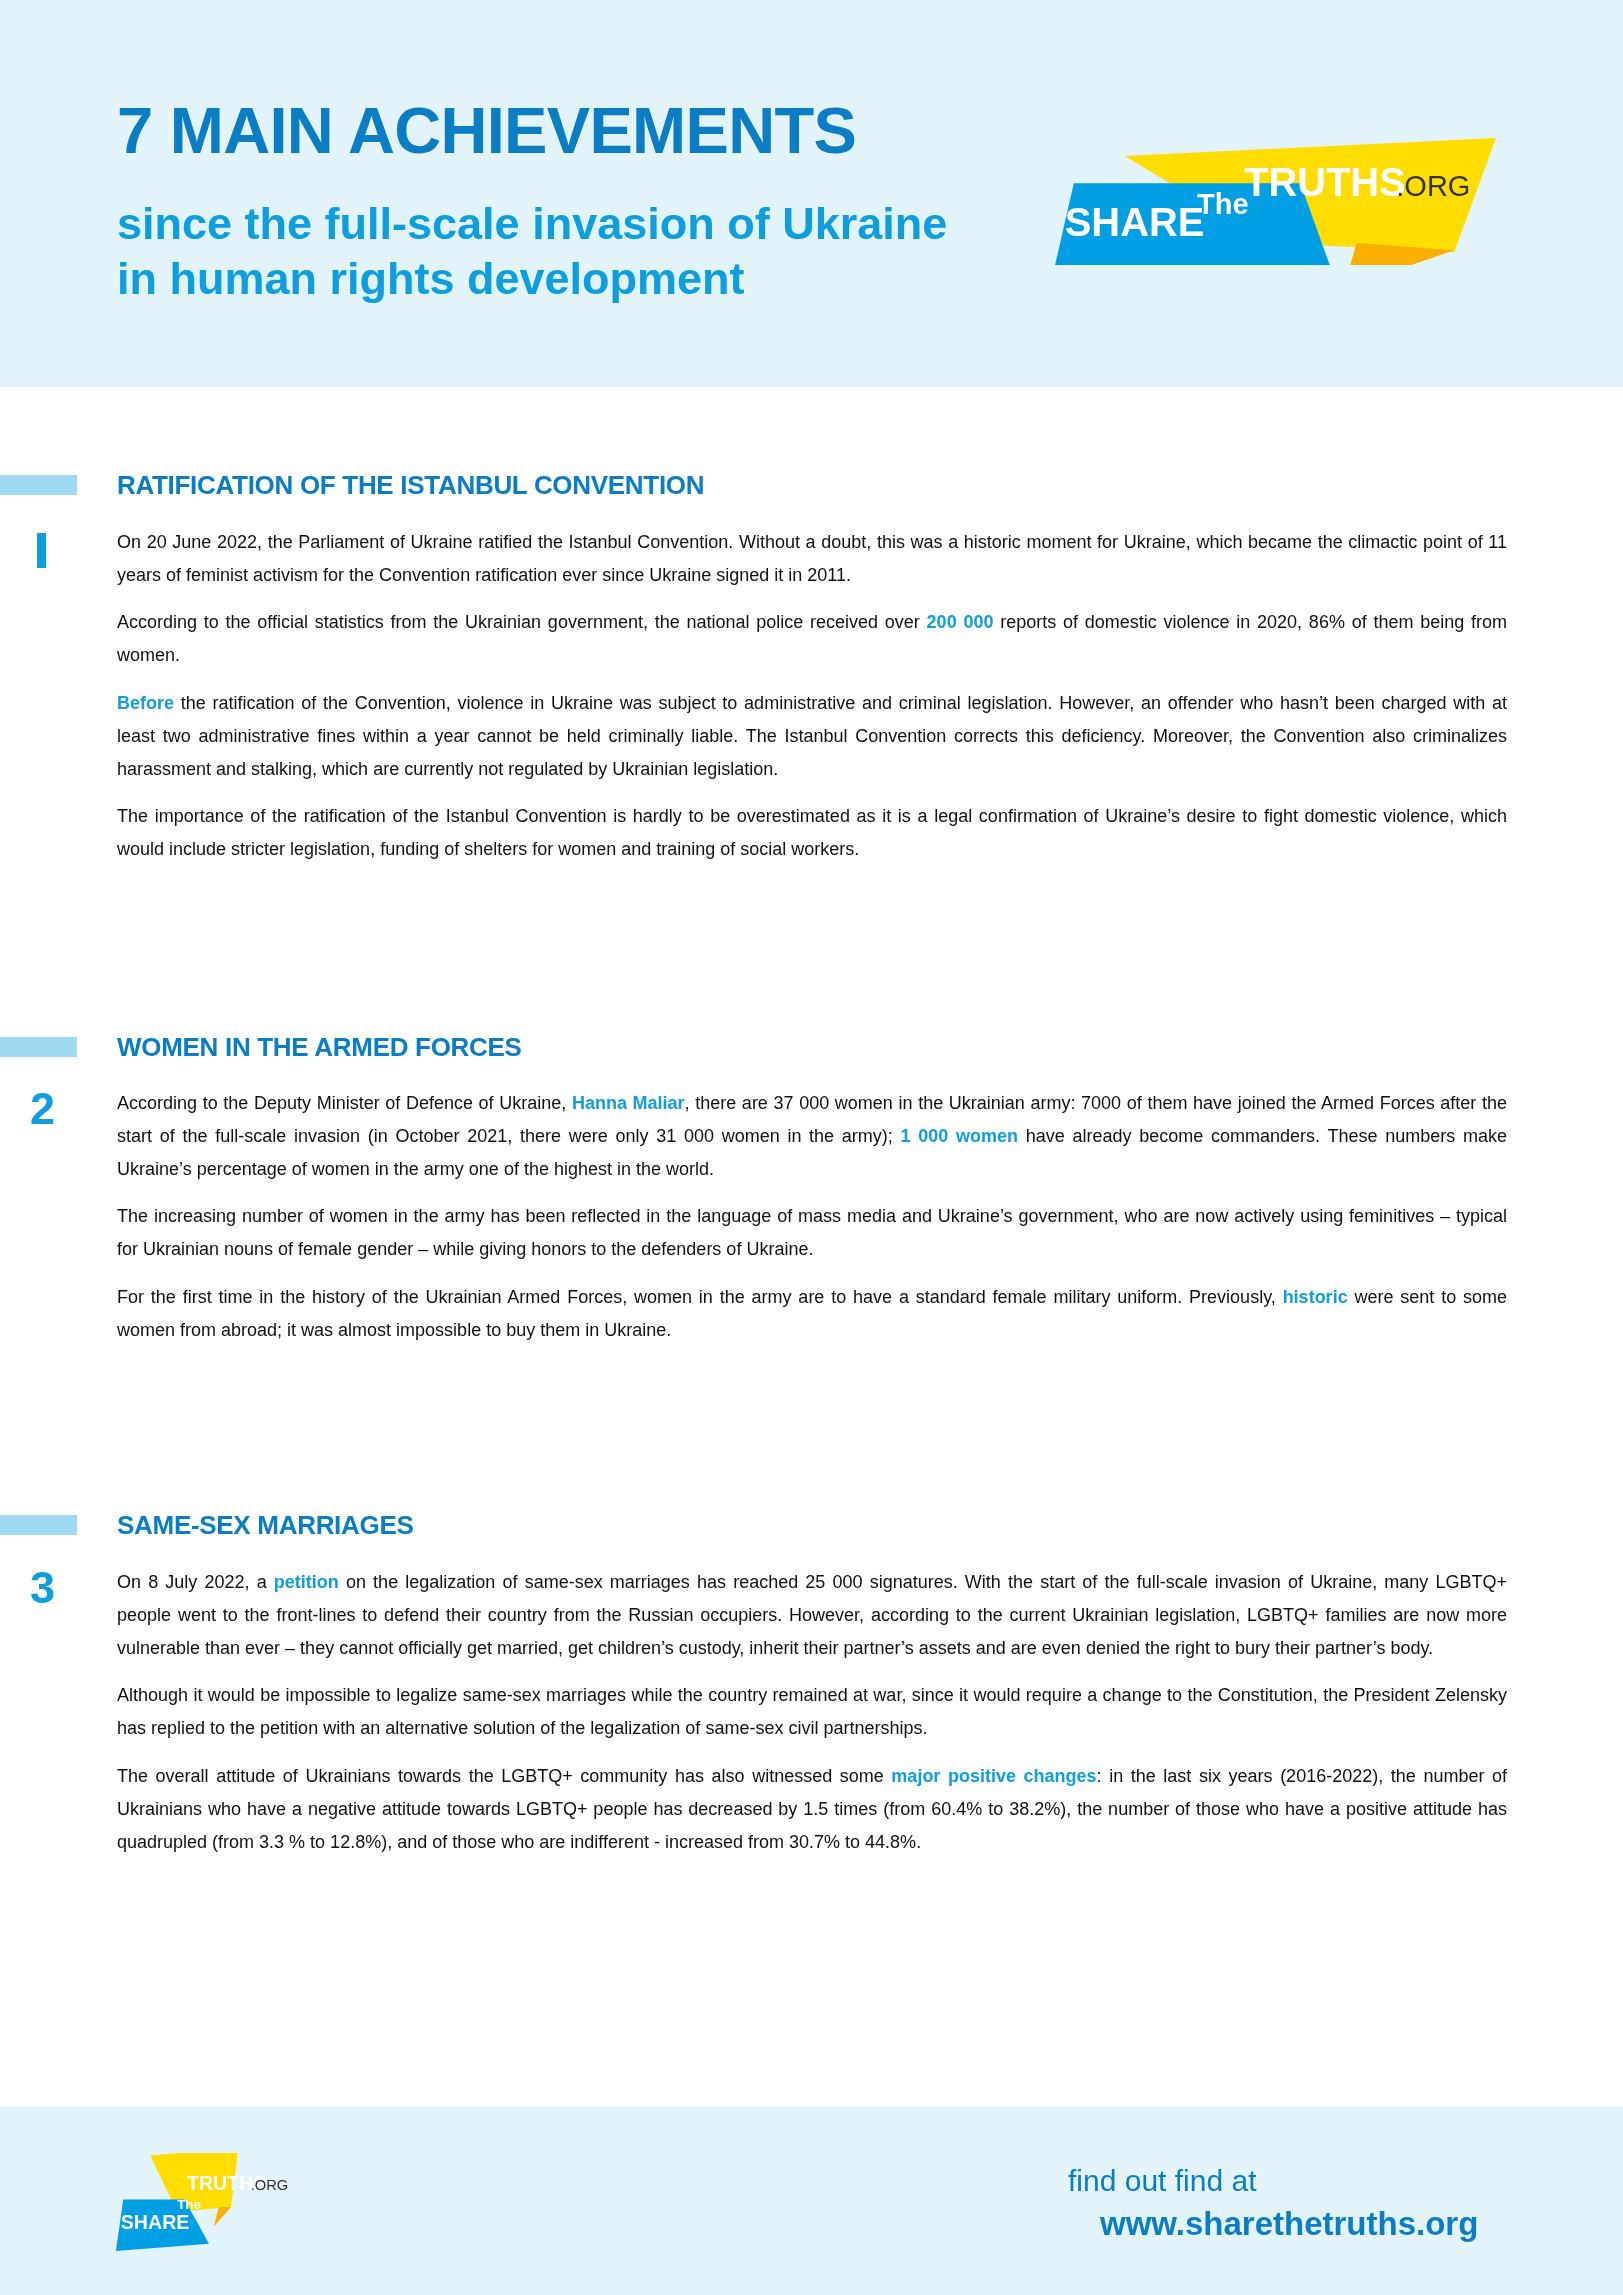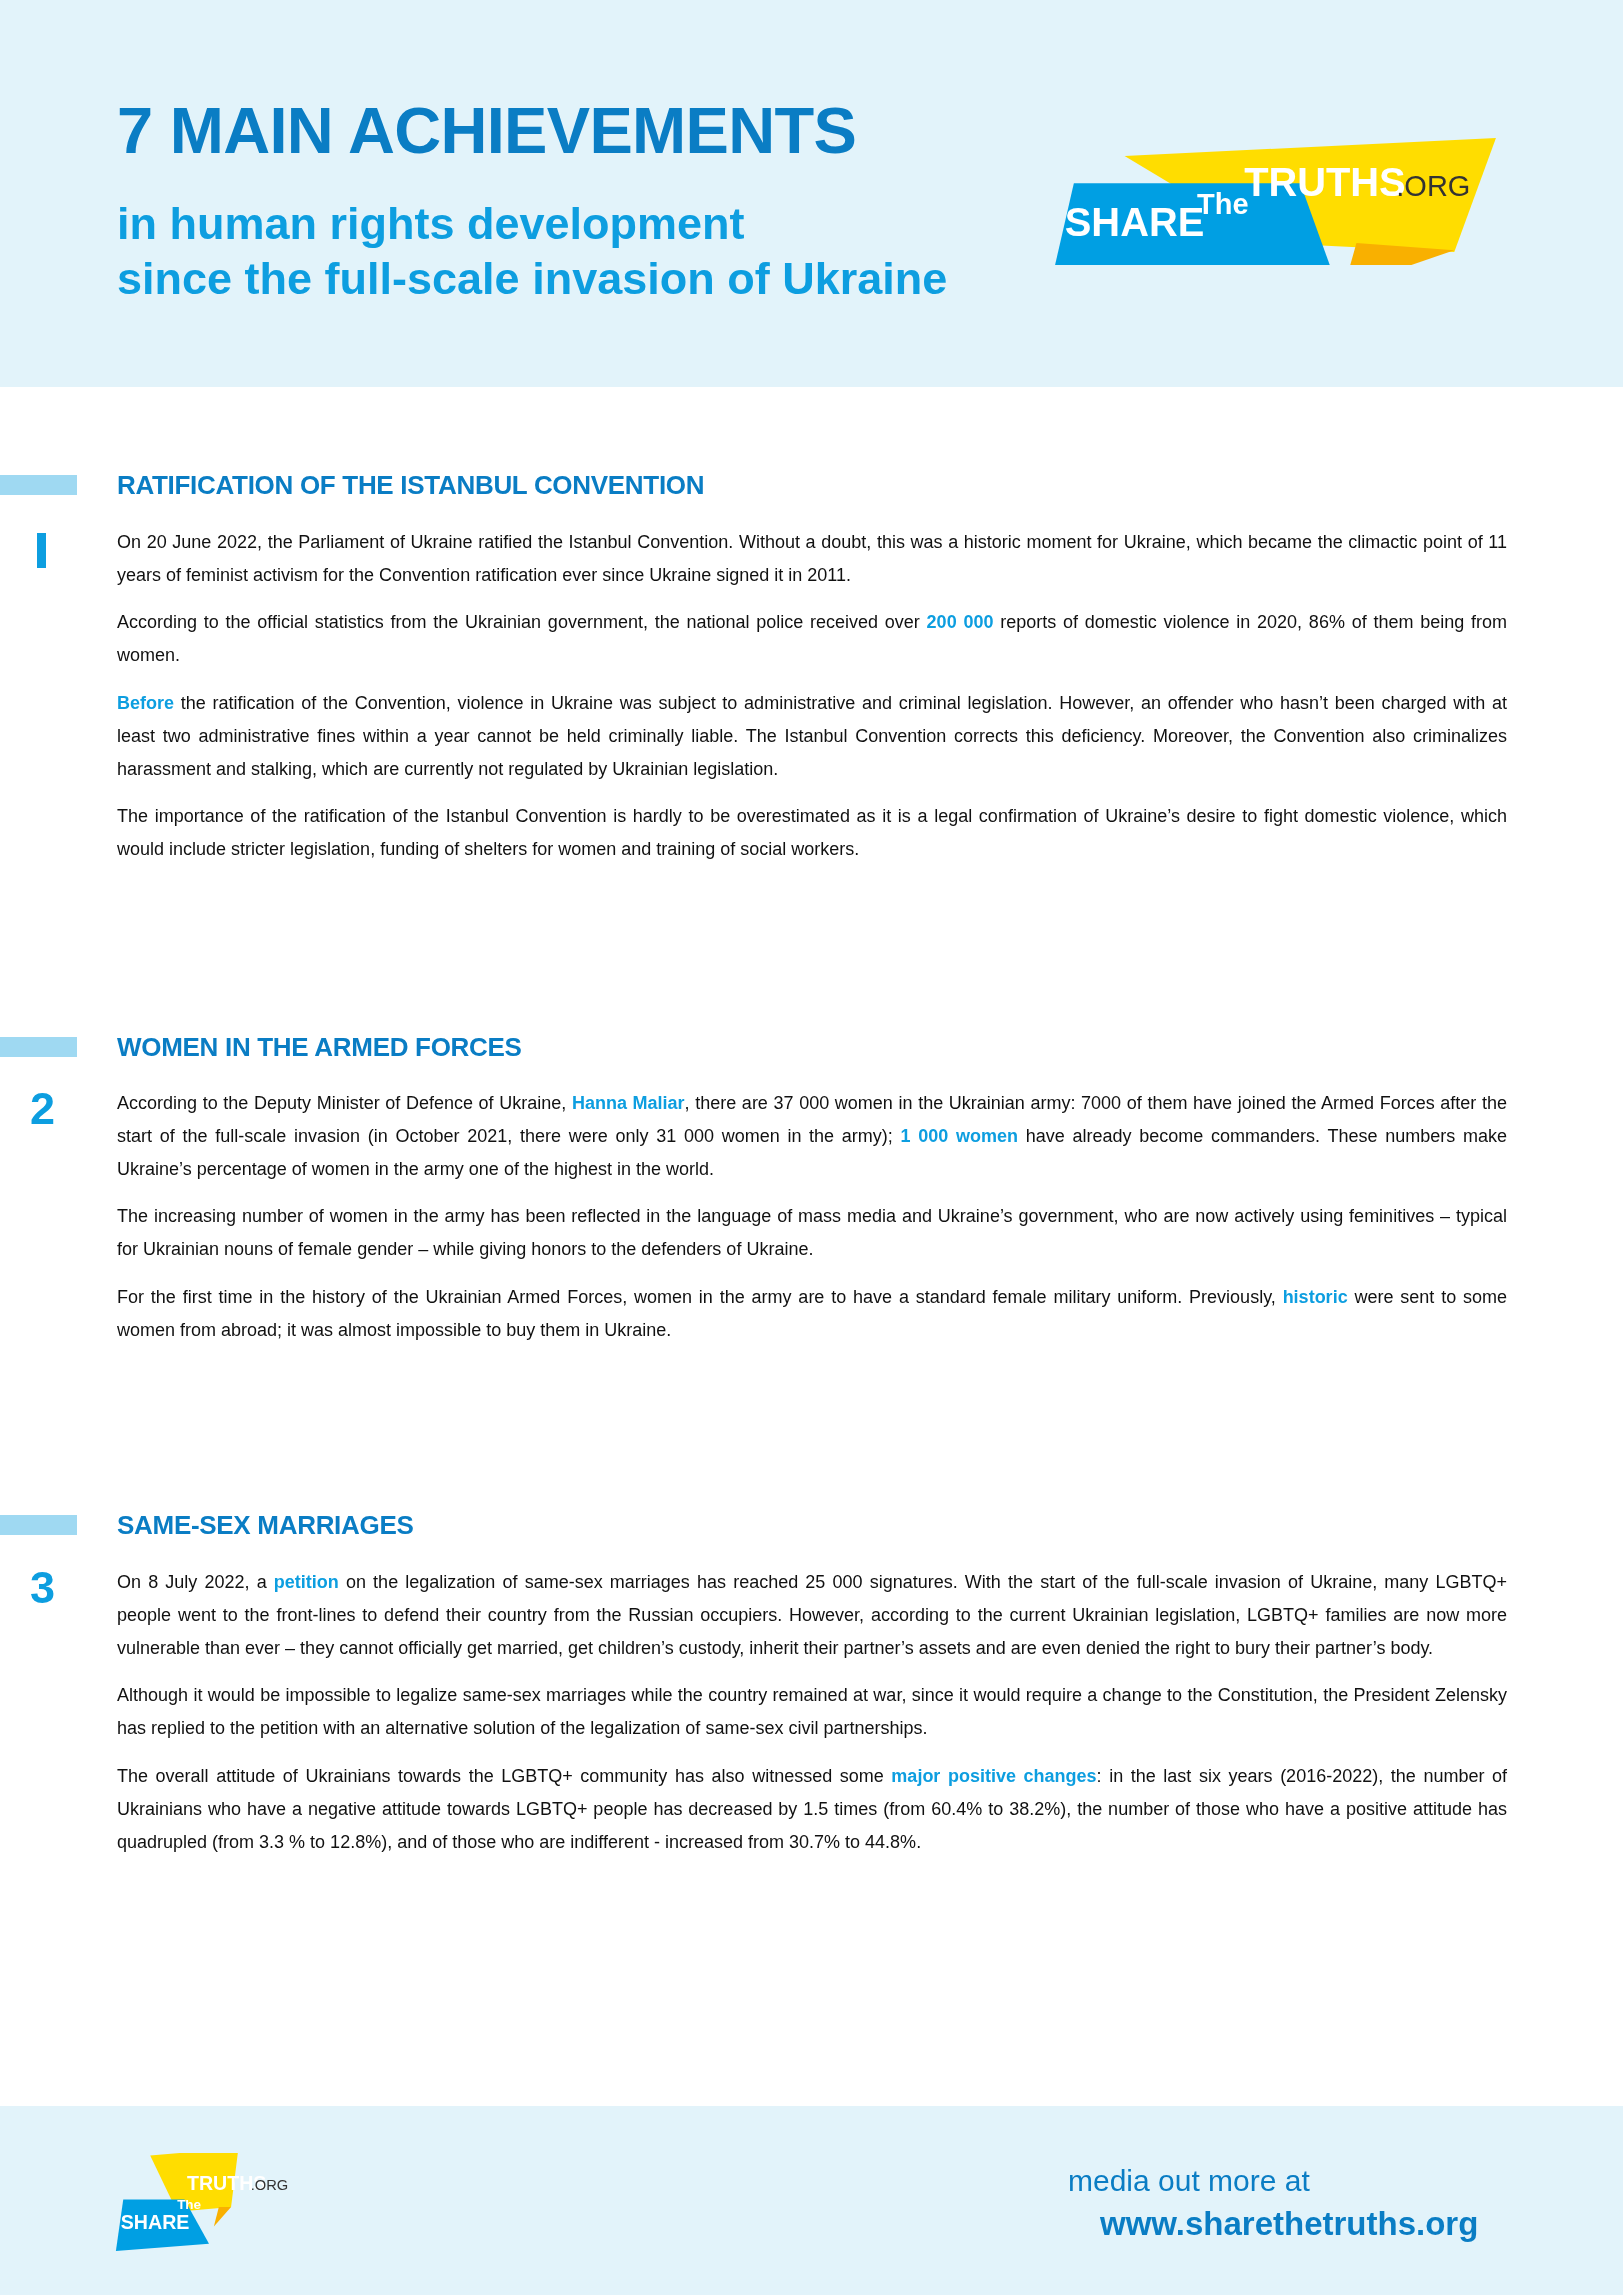--- a/index.html
+++ b/index.html
@@ -28,22 +28,22 @@
   .footer-band { position: absolute; left: 0; top: 2106px; width: 1623px; height: 189px; background: #e2f3fa; }
   .footer-lead { position: absolute; left: 1068px; top: 2164px; font-size: 30px; color: #0a7dc4; }
   .footer-url { position: absolute; left: 1068px; top: 2205px; font-size: 33px; font-weight: 700; color: #0a7dc4; margin-left: 32px; }
 </style>
 </head>
 <body>
 
 <div class="header-band"></div>
 <h1 class="main-title">7 MAIN ACHIEVEMENTS</h1>
 <div class="subtitle">
+  <div>since the full-scale invasion of Ukraine</div>
   <div>in human rights development</div>
-  <div>since the full-scale invasion of Ukraine</div>
 </div>
 
 <div class="logo logo-header">
   <svg viewBox="0 0 260 72" width="471" height="131">
     <polygon points="50,12 255,2 232,65 130,60" fill="#ffdd00"></polygon>
     <polygon points="178,60 232,64 171,85" fill="#f9b000"></polygon>
     <polygon points="22,27 147,27 165,77 8,88" fill="#009fe3"></polygon>
     <polygon points="8,88 48,86 57,104" fill="#0a7dc4"></polygon>
     <text x="17" y="56" font-family="Liberation Sans, sans-serif" font-weight="700" font-size="22" fill="#ffffff">SHARE</text>
     <text x="90" y="44" font-family="Liberation Sans, sans-serif" font-weight="700" font-size="16" fill="#ffffff">The</text>
@@ -86,15 +86,15 @@
     <polygon points="32,2 104,-4 98,44 54,48" fill="#ffdd00"></polygon>
     <polygon points="88,44 98,44 84,60" fill="#f9b000"></polygon>
     <polygon points="10,38 60,38 80,74 4,80" fill="#009fe3"></polygon>
     <polygon points="4,80 20,80 24,95" fill="#0a7dc4"></polygon>
     <text x="8" y="62" font-family="Liberation Sans, sans-serif" font-weight="700" font-size="16" fill="#ffffff">SHARE</text>
     <text x="54" y="46" font-family="Liberation Sans, sans-serif" font-weight="700" font-size="11" fill="#ffffff">The</text>
     <text x="62" y="30" font-family="Liberation Sans, sans-serif" font-weight="700" font-size="16" fill="#ffffff">TRUTHS</text>
     <text x="114" y="30" font-family="Liberation Sans, sans-serif" font-size="12" fill="#333333">.ORG</text>
   </svg>
 </div>
-<div class="footer-lead">media out more at</div>
+<div class="footer-lead">find out find at</div>
 <a class="footer-url">www.sharethetruths.org</a>
 
 
 </body></html>

